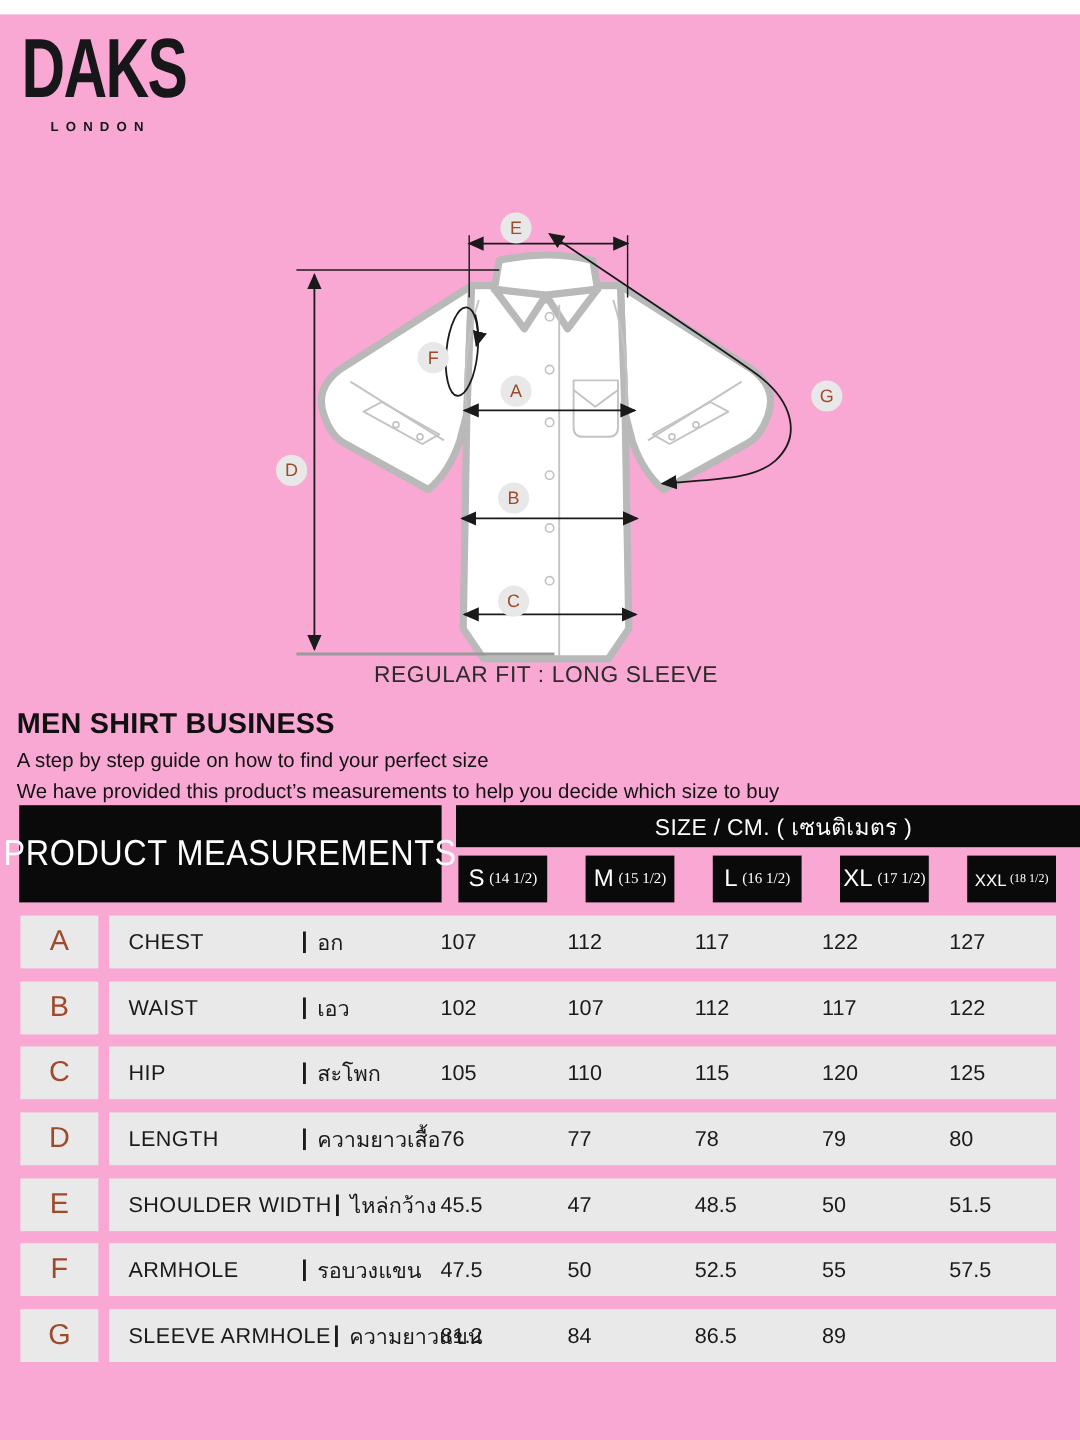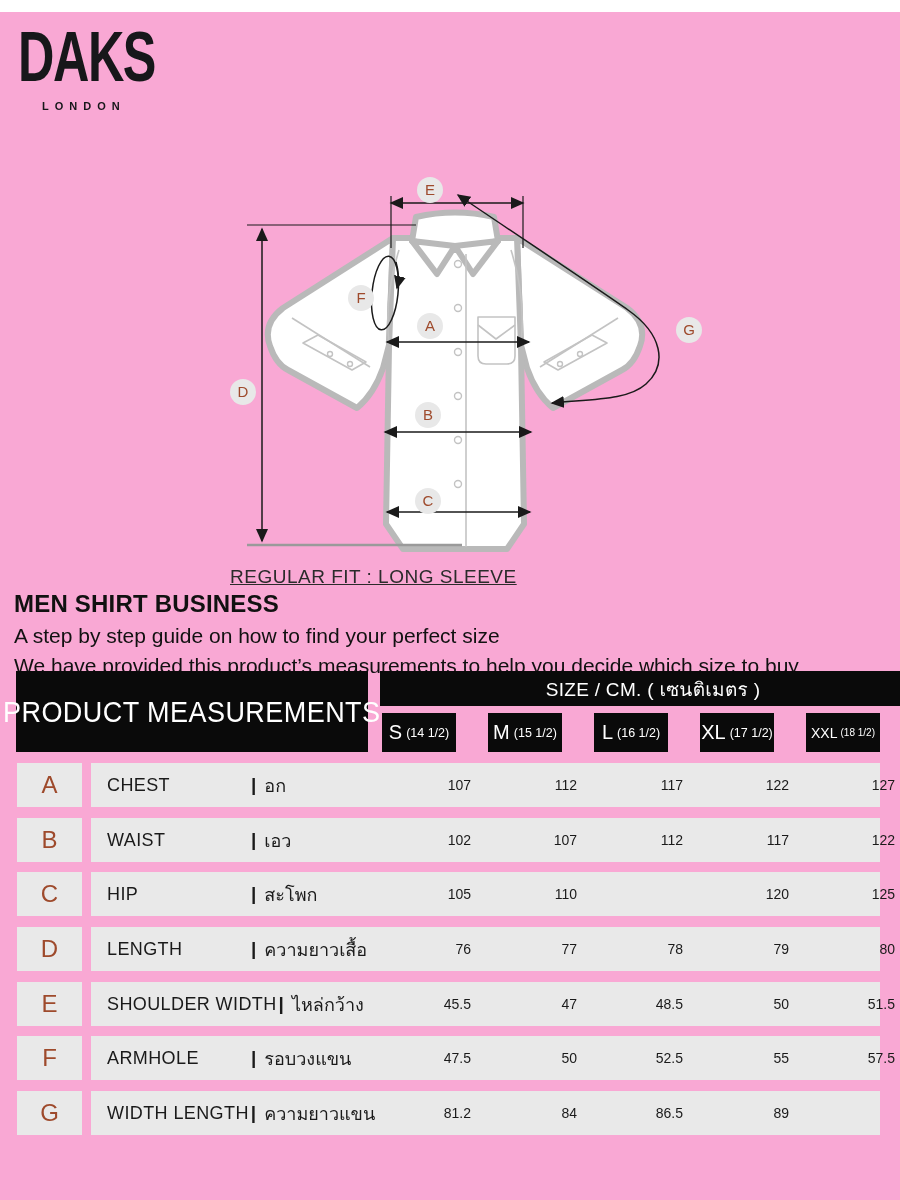--- a/index.html
+++ b/index.html
@@ -17,55 +17,55 @@
   
   .diagram-svg { position:absolute; left:0; top:0; }
   .shirt-heavy { fill:#ffffff; stroke:#b9b9b9; stroke-width:6; stroke-linejoin:round; }
   .shirt-thin  { fill:none; stroke:#c3c3c3; stroke-width:1.6; stroke-linejoin:round; }
   .shirt-btn   { fill:#ffffff; stroke:#c3c3c3; stroke-width:1.4; }
   .meas   { fill:none; stroke:#1a1a1a; stroke-width:1.5; }
   .guide  { fill:none; stroke:#1a1a1a; stroke-width:1.2; }
   .guide-gray { fill:none; stroke:#9a9a9a; stroke-width:2.4; }
   .lbl-circle { fill:#e8e8e8; }
   .lbl-text { fill:#9e4a2c; font-size:15px; font-family:"Liberation Sans","DejaVu Sans",sans-serif; }
-  .fit-caption { position:absolute; left:230px; top:554px; width:450px; text-align:left;
-                 font-size:19px; letter-spacing:0.5px; color:#2b2b2b;text-decoration:underline; }
+  .fit-caption { position:absolute; left:230px; top:540px; width:450px; text-align:center;
+                 font-size:19px; letter-spacing:0.5px; color:#2b2b2b; }
 
   
   .intro { position:absolute; left:14px; top:578px; width:860px; }
   .intro-title { font-size:24px; font-weight:700; letter-spacing:0.2px; color:#111; }
-  .intro-line { font-size:21px; color:#111; margin-top:6px; }
+  .intro-line { font-size:17px; color:#111; margin-top:6px; }
 
   
   .hdr-product { position:absolute; left:16px; top:659px; width:352px; height:81px;
                  background:#0a0a0a; color:#fff; display:flex; align-items:center; justify-content:center; }
   .hdr-product span { font-size:30px; font-weight:400; letter-spacing:0.5px;
                       transform:scaleX(0.9); white-space:nowrap; }
   .hdr-size { position:absolute; left:380px; top:659px; width:546px; height:35px;
               background:#0a0a0a; color:#fff; display:flex; align-items:center; justify-content:center; }
   .hdr-size span { font-size:19px; letter-spacing:0.3px; }
   .size-box { position:absolute; top:701px; width:74px; height:39px; background:#0a0a0a; color:#fff;
               display:flex; align-items:center; justify-content:center; white-space:nowrap; }
   .sz-label { font-size:20px; margin-right:4px; }
-  .sz-detail { font-size:12.5px; }
+  .sz-detail { font-size:12.5px;font-family:Liberation Serif, serif; }
   .size-box.s-xxl .sz-label { font-size:14px; margin-right:3px;text-align:right; }
   .size-box.s-xxl .sz-detail { font-size:10px; }
 
   
   .m-row { position:absolute; left:0; width:900px; height:44px; }
   .cell-letter { position:absolute; left:17px; width:65px; height:44px; background:#e9e9e9;
                  display:flex; align-items:center; justify-content:center;
                  font-size:24px; color:#9e4a2c; }
   .cell-band { position:absolute; left:91px; width:789px; height:44px; background:#e9e9e9;
                display:flex; align-items:center; padding-left:16px; }
   .m-name { font-size:18px; letter-spacing:0.4px; min-width:142px; color:#1a1a1a; white-space:nowrap; }
   .m-div  { font-size:19px; font-weight:700; margin:0 8px 0 2px; color:#1a1a1a; }
   .m-thai { font-size:18px; color:#1a1a1a; white-space:nowrap; }
   .m-val  { position:absolute; top:0; height:32px; line-height:44px; width:104px;
-            text-align:right; font-size:14px; color:#1a1a1a; }
+            text-align:left; font-size:18px; color:#1a1a1a; }
   .v0{left:276px;} .v1{left:382px;} .v2{left:488px;} .v3{left:594px;} .v4{left:700px;}
 </style>
 </head>
 <body>
 
 <div class="page">
 
   <div class="brand">
     <div class="brand-name">DAKS</div>
     <div class="brand-sub">LONDON</div>
@@ -221,20 +221,21 @@
   </div>
 
   <div class="m-row" style="top:860px">
     <div class="cell-letter">C</div>
     <div class="cell-band">
       <span class="m-name">HIP</span>
       <span class="m-div">|</span>
       <span class="m-thai">สะโพก</span>
       <span class="m-val v0">105</span>
       <span class="m-val v1">110</span>
+      <span class="m-val v2">115</span>
       <span class="m-val v3">120</span>
       <span class="m-val v4">125</span>
     </div>
   </div>
 
   <div class="m-row" style="top:915px">
     <div class="cell-letter">D</div>
     <div class="cell-band">
       <span class="m-name">LENGTH</span>
       <span class="m-div">|</span>
@@ -271,21 +272,21 @@
       <span class="m-val v1">50</span>
       <span class="m-val v2">52.5</span>
       <span class="m-val v3">55</span>
       <span class="m-val v4">57.5</span>
     </div>
   </div>
 
   <div class="m-row" style="top:1079px">
     <div class="cell-letter">G</div>
     <div class="cell-band">
-      <span class="m-name" style="min-width:0">WIDTH LENGTH</span>
+      <span class="m-name" style="min-width:0">SLEEVE ARMHOLE</span>
       <span class="m-div">|</span>
       <span class="m-thai">ความยาวแขน</span>
       <span class="m-val v0">81.2</span>
       <span class="m-val v1">84</span>
       <span class="m-val v2">86.5</span>
       <span class="m-val v3">89</span>
     </div>
   </div>
 
 </div>

